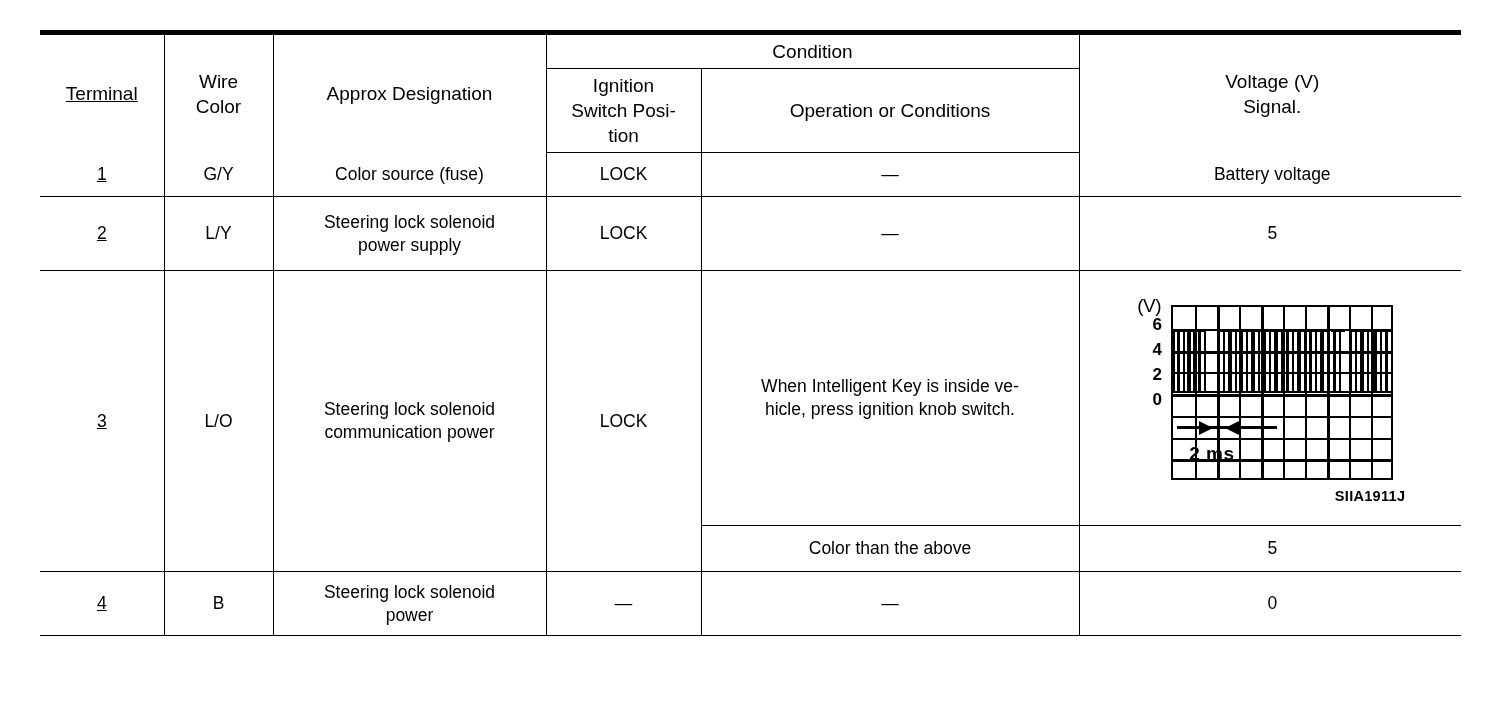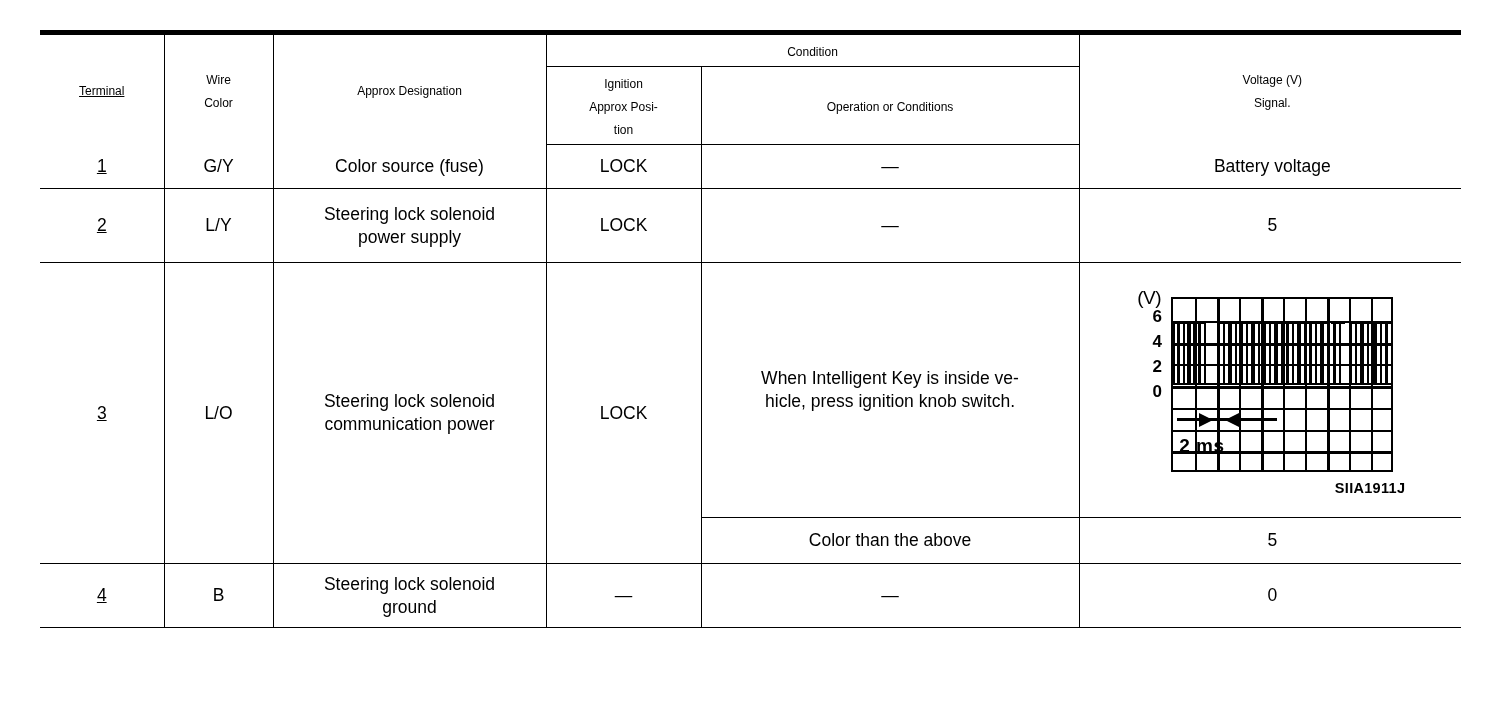--- a/index.html
+++ b/index.html
@@ -50,21 +50,21 @@
   .cell-pad-left { padding-left: 14px; }
 
   
   .c-term   { width: 124px; }
   .c-wire   { width: 109px; }
   .c-signal { width: 273px; }
   .c-ign    { width: 155px; }
   .c-oper   { width: 378px; }
   .c-volt   { width: 382px; }
 
-  .hdr { font-size: 12px; }
+  .hdr { font-size: 19px; }
 
   
   .scope-wrap {
     position: relative;
     width: 270px;
     height: 218px;
     margin: 6px auto 2px auto;
   }
   .scope-vlabel {
     position: absolute;
@@ -161,21 +161,21 @@
   .ms-arrow.right {
     left: 26px;
     border-left: 14px solid #000;
   }
   .ms-arrow.left {
     left: 52px;
     border-right: 14px solid #000;
   }
   .ms-label {
     position: absolute;
-    left: 42px;
+    left: 52px;
     top: 150px;
     font-size: 19px;
     font-weight: bold;
     letter-spacing: 0.5px;
   }
   .scope-ref {
     position: absolute;
     right: 2px;
     top: 196px;
     font-size: 14.5px;
@@ -215,21 +215,21 @@
         </td>
         <td class="no-bottom last-col" rowspan="2">
           <span class="hdr">Voltage (V)</span><br>
           <span class="hdr">Signal.</span>
         </td>
       </tr>
 
       <tr>
         <td>
           <span class="hdr">Ignition</span><br>
-          <span class="hdr">Approx Posi-</span><br>
+          <span class="hdr">Switch Posi-</span><br>
           <span class="hdr">tion</span>
         </td>
         <td>
           <span class="hdr">Operation or Conditions</span>
         </td>
       </tr>
 
       <tr style="height:44px;">
         <td class="no-left">1</td>
         <td>G/Y</td>
@@ -361,21 +361,21 @@
       <tr style="height:46px;">
         <td class="left-text cell-pad-left">Color than the above</td>
         <td class="last-col">5</td>
       </tr>
 
       <tr class="thick-bottom-row" style="height:64px;">
         <td class="no-left">4</td>
         <td>B</td>
         <td class="left-text cell-pad-left">
           <span>Steering lock solenoid</span><br>
-          <span>ground</span>
+          <span>power</span>
         </td>
         <td>—</td>
         <td>—</td>
         <td class="last-col">0</td>
       </tr>
 
     </tbody>
   </table>
 
 </div>

